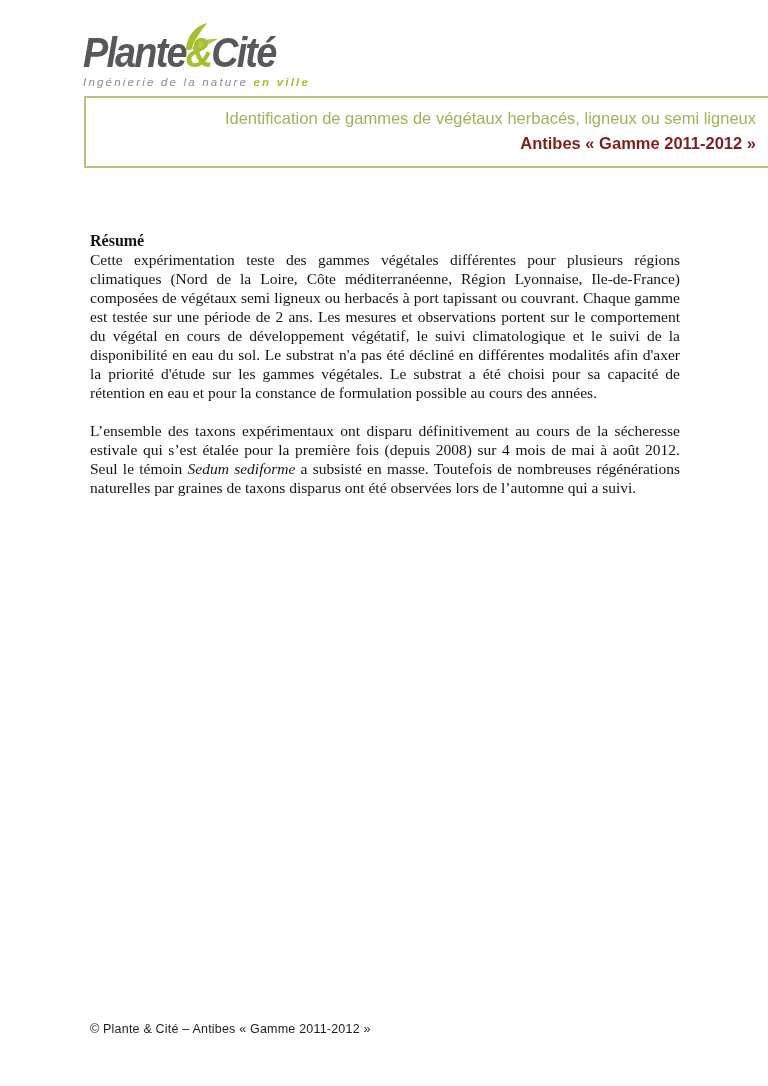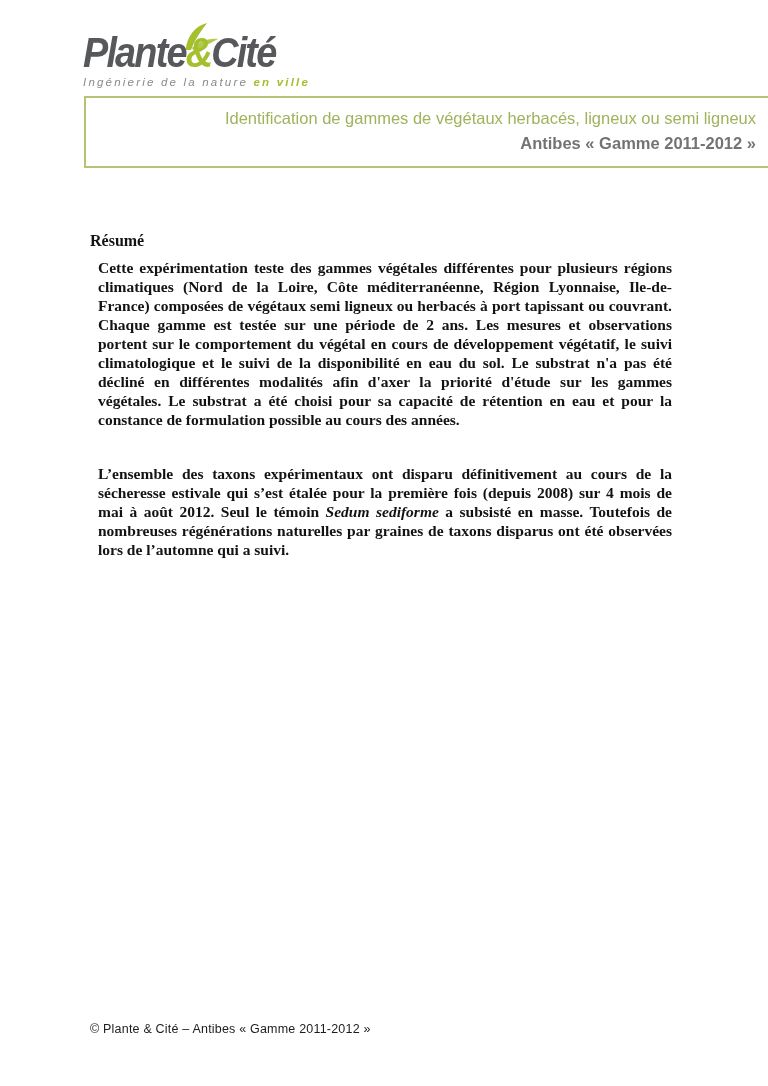--- a/index.html
+++ b/index.html
@@ -58,41 +58,41 @@
     width: 692px;
     border: 2px solid #b3c477;
     padding: 8px 18px 10px 18px;
     text-align: right;
     color: #9fb35c;
     font-size: 16.5px;
     line-height: 25px;
     font-family: "Liberation Sans", sans-serif;
   }
   .title-line { display: block; }
-  .title-bold { display: block; font-weight: bold; color: #737373; }
+  .title-bold { display: block; font-weight: bold; color: #7f1d1d; }
 
   
   .content {
     position: absolute;
     left: 90px;
     top: 202px;
     width: 590px;
     font-family: "Liberation Serif", serif;
     font-size: 15.5px;
     line-height: 19px;
     color: #131313;
     text-align: justify;
   }
   .resume-heading {
     font-weight: bold;
     font-size: 16px;
     text-align: left;
     margin-top: 29px;
   }
-  .content p { margin: 8px; font-weight: bold; }
+  .content p { margin: 0; }
   .spacer-line { height: 19px; }
   .italic { font-style: italic; }
 
   
   .footer {
     position: absolute;
     left: 90px;
     top: 1022px;
     font-family: "Liberation Sans", sans-serif;
     font-size: 12.5px;

